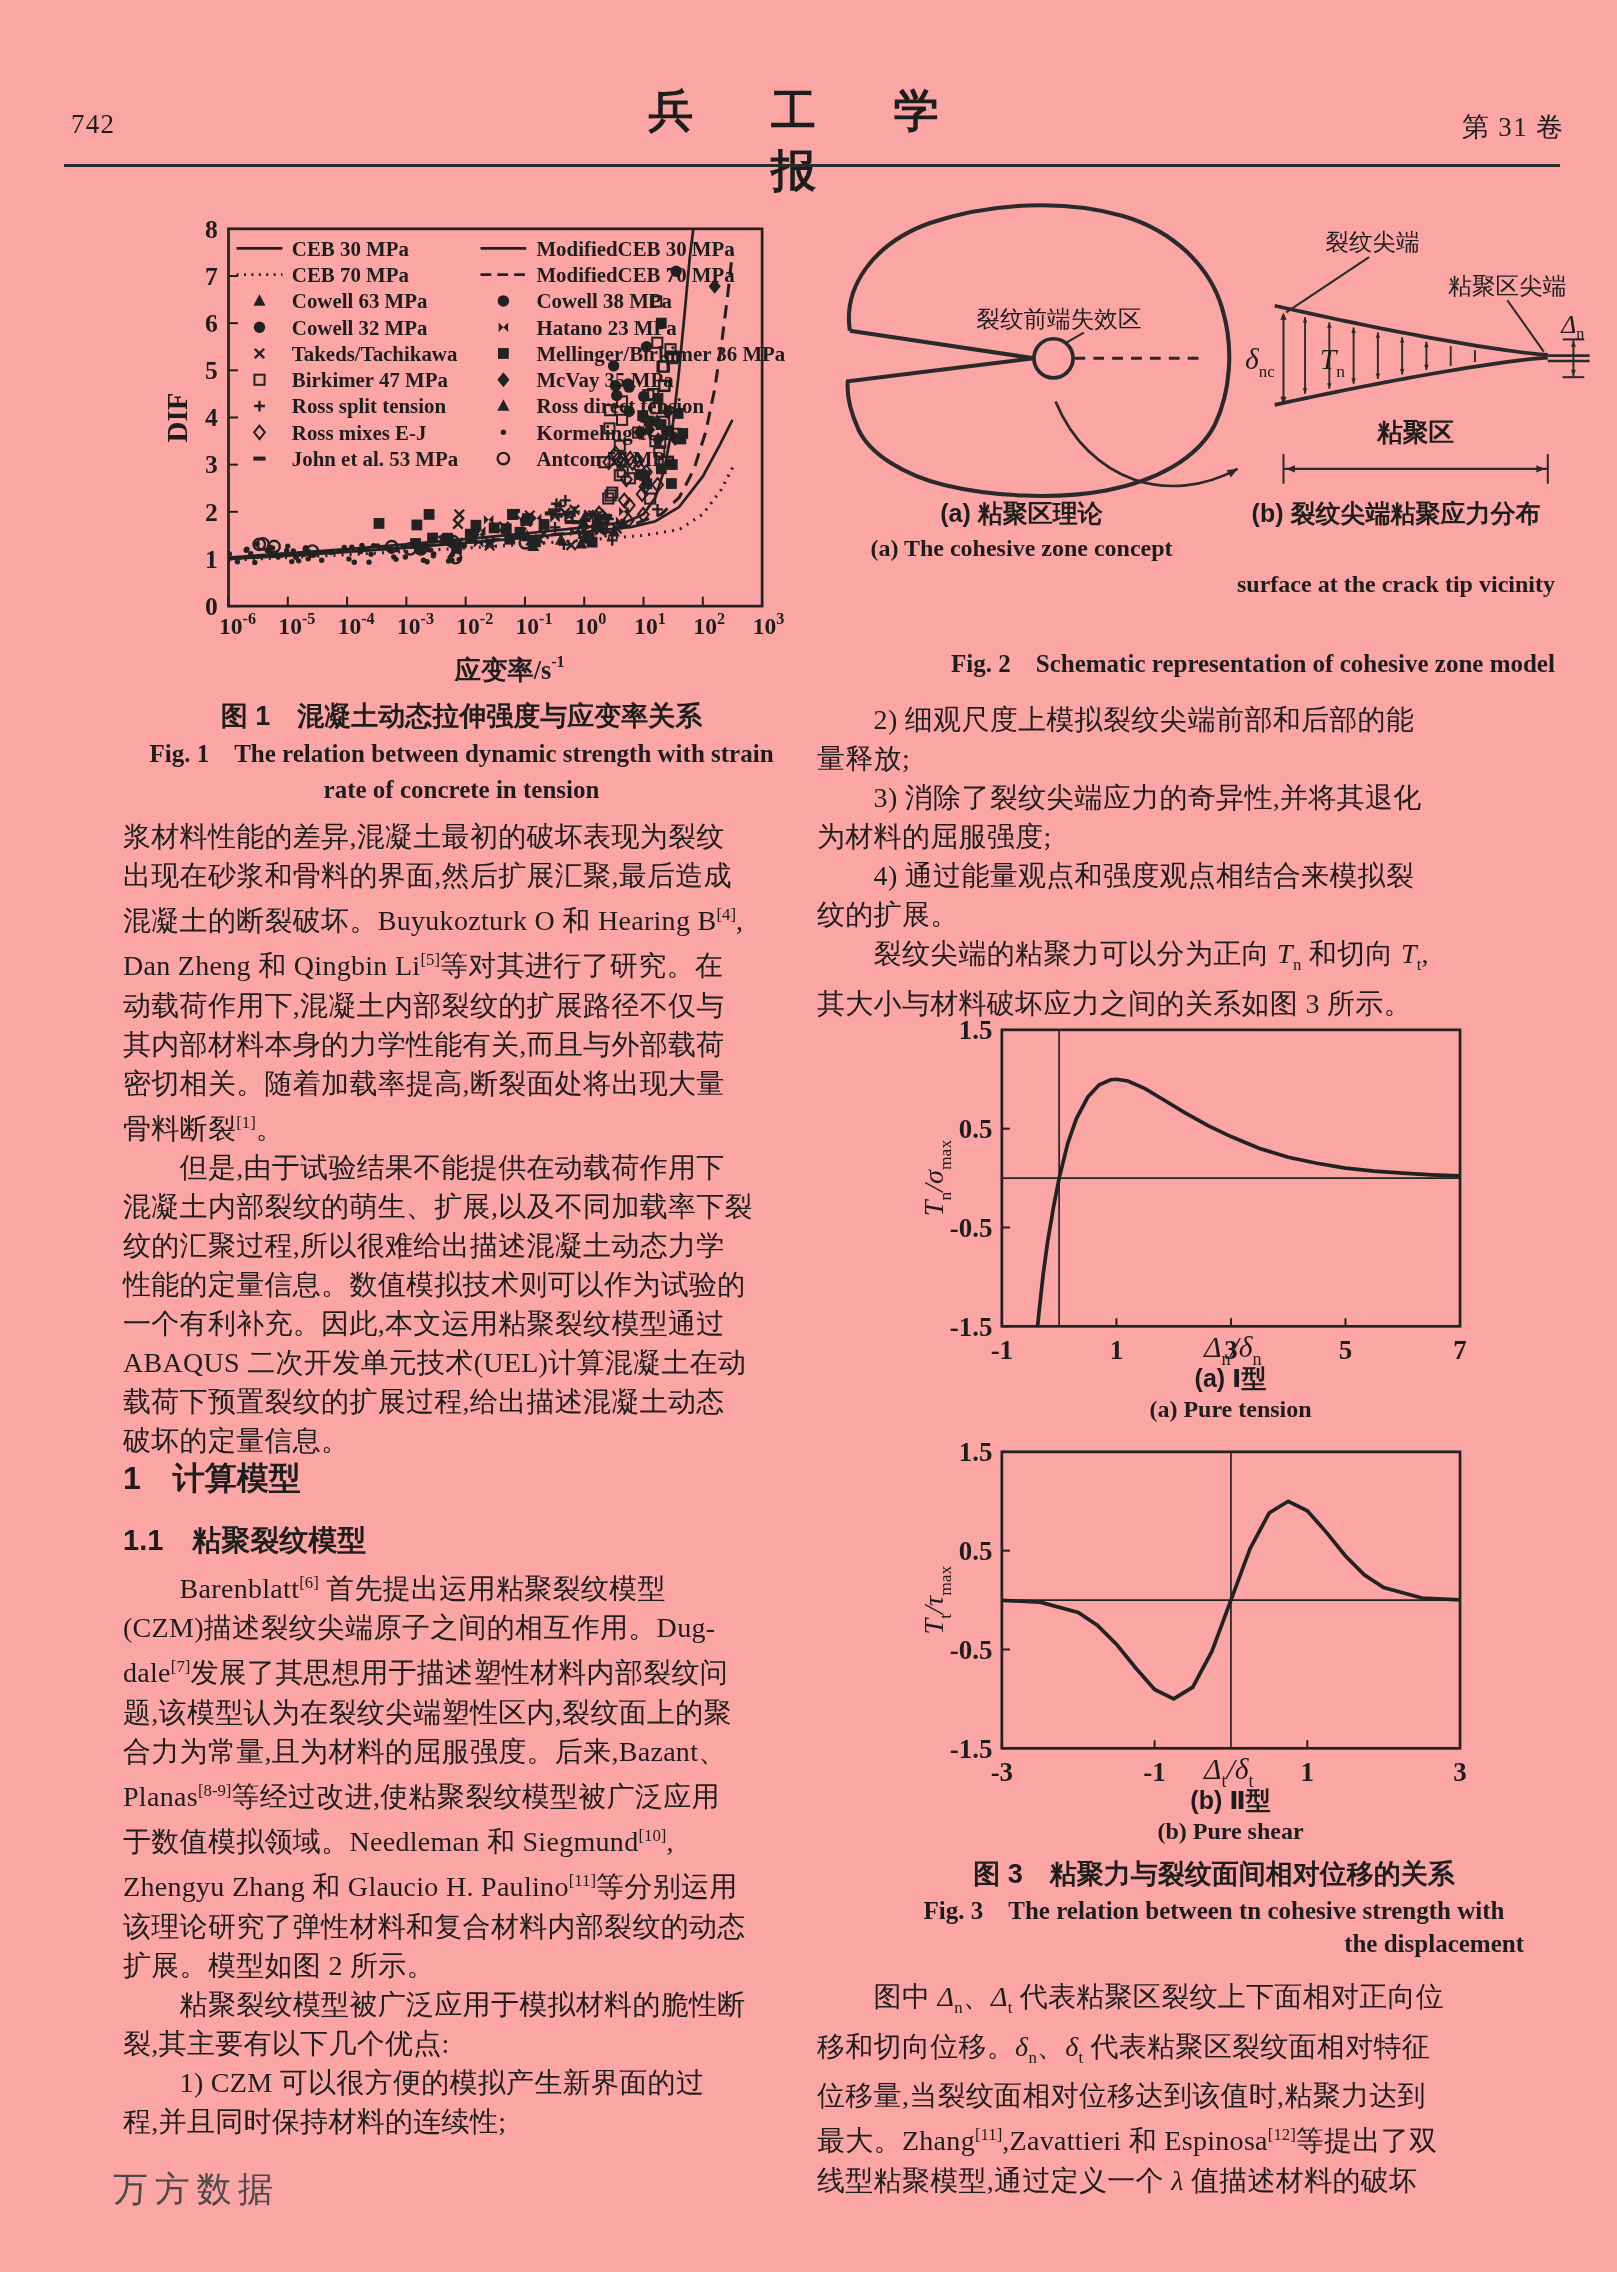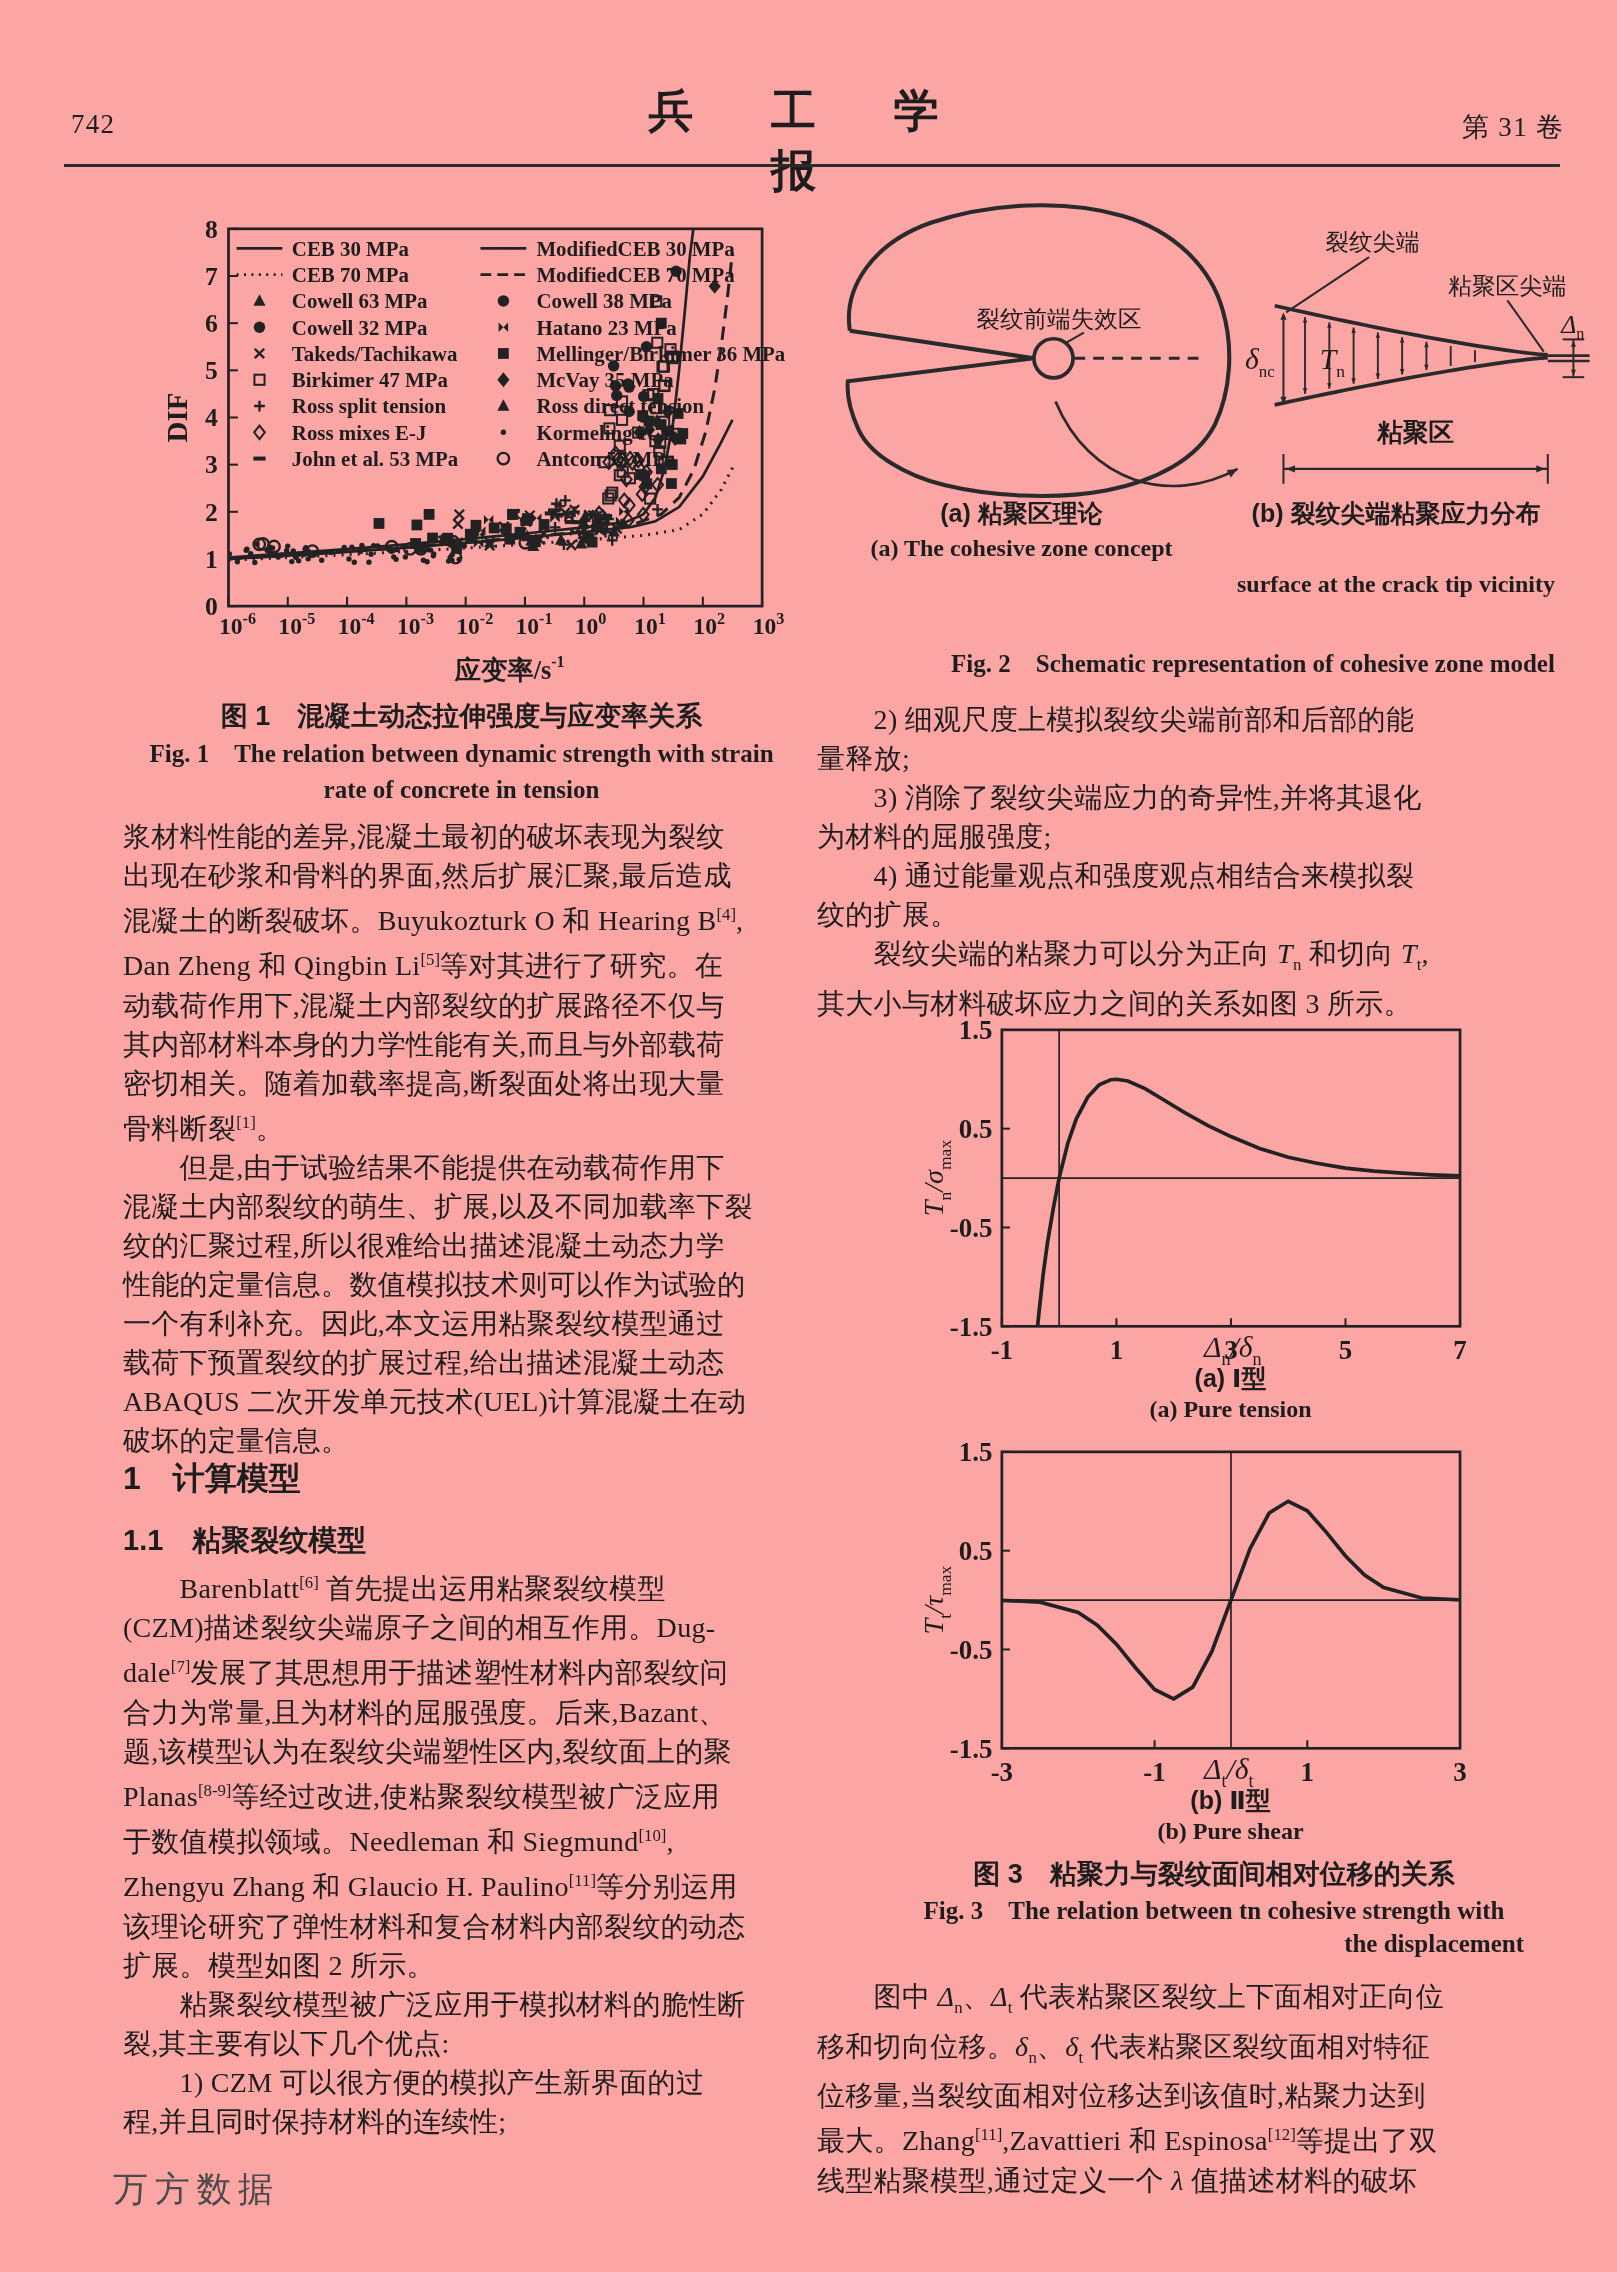--- a/index.html
+++ b/index.html
@@ -388,32 +388,32 @@
       <div class="ln">Dan Zheng 和 Qingbin Li<sup>[5]</sup>等对其进行了研究。在</div>
       <div class="ln">动载荷作用下,混凝土内部裂纹的扩展路径不仅与</div>
       <div class="ln">其内部材料本身的力学性能有关,而且与外部载荷</div>
       <div class="ln">密切相关。随着加载率提高,断裂面处将出现大量</div>
       <div class="ln">骨料断裂<sup>[1]</sup>。</div>
       <div class="ln">　　但是,由于试验结果不能提供在动载荷作用下</div>
       <div class="ln">混凝土内部裂纹的萌生、扩展,以及不同加载率下裂</div>
       <div class="ln">纹的汇聚过程,所以很难给出描述混凝土动态力学</div>
       <div class="ln">性能的定量信息。数值模拟技术则可以作为试验的</div>
       <div class="ln">一个有利补充。因此,本文运用粘聚裂纹模型通过</div>
+      <div class="ln">ABAQUS 二次开发单元技术(UEL)计算混凝土在动</div>
       <div class="ln">载荷下预置裂纹的扩展过程,给出描述混凝土动态</div>
-      <div class="ln">ABAQUS 二次开发单元技术(UEL)计算混凝土在动</div>
       <div class="ln">破坏的定量信息。</div>
     </div>
   <div class="abs h1" style="left:123px;top:1457px;">1　计算模型</div>
   <div class="abs h2" style="left:123px;top:1521px;">1.1　粘聚裂纹模型</div>
   <div class="abs txt" style="left:123px;top:1563px;width:682px;">
       <div class="ln">　　Barenblatt<sup>[6]</sup> 首先提出运用粘聚裂纹模型</div>
       <div class="ln">(CZM)描述裂纹尖端原子之间的相互作用。Dug-</div>
       <div class="ln">dale<sup>[7]</sup>发展了其思想用于描述塑性材料内部裂纹问</div>
+      <div class="ln">题,该模型认为在裂纹尖端塑性区内,裂纹面上的聚</div>
       <div class="ln">合力为常量,且为材料的屈服强度。后来,Bazant、</div>
-      <div class="ln">题,该模型认为在裂纹尖端塑性区内,裂纹面上的聚</div>
       <div class="ln">Planas<sup>[8-9]</sup>等经过改进,使粘聚裂纹模型被广泛应用</div>
       <div class="ln">于数值模拟领域。Needleman 和 Siegmund<sup>[10]</sup>,</div>
       <div class="ln">Zhengyu Zhang 和 Glaucio H. Paulino<sup>[11]</sup>等分别运用</div>
       <div class="ln">该理论研究了弹性材料和复合材料内部裂纹的动态</div>
       <div class="ln">扩展。模型如图 2 所示。</div>
       <div class="ln">　　粘聚裂纹模型被广泛应用于模拟材料的脆性断</div>
       <div class="ln">裂,其主要有以下几个优点:</div>
       <div class="ln">　　1) CZM 可以很方便的模拟产生新界面的过</div>
       <div class="ln">程,并且同时保持材料的连续性;</div>
     </div>

